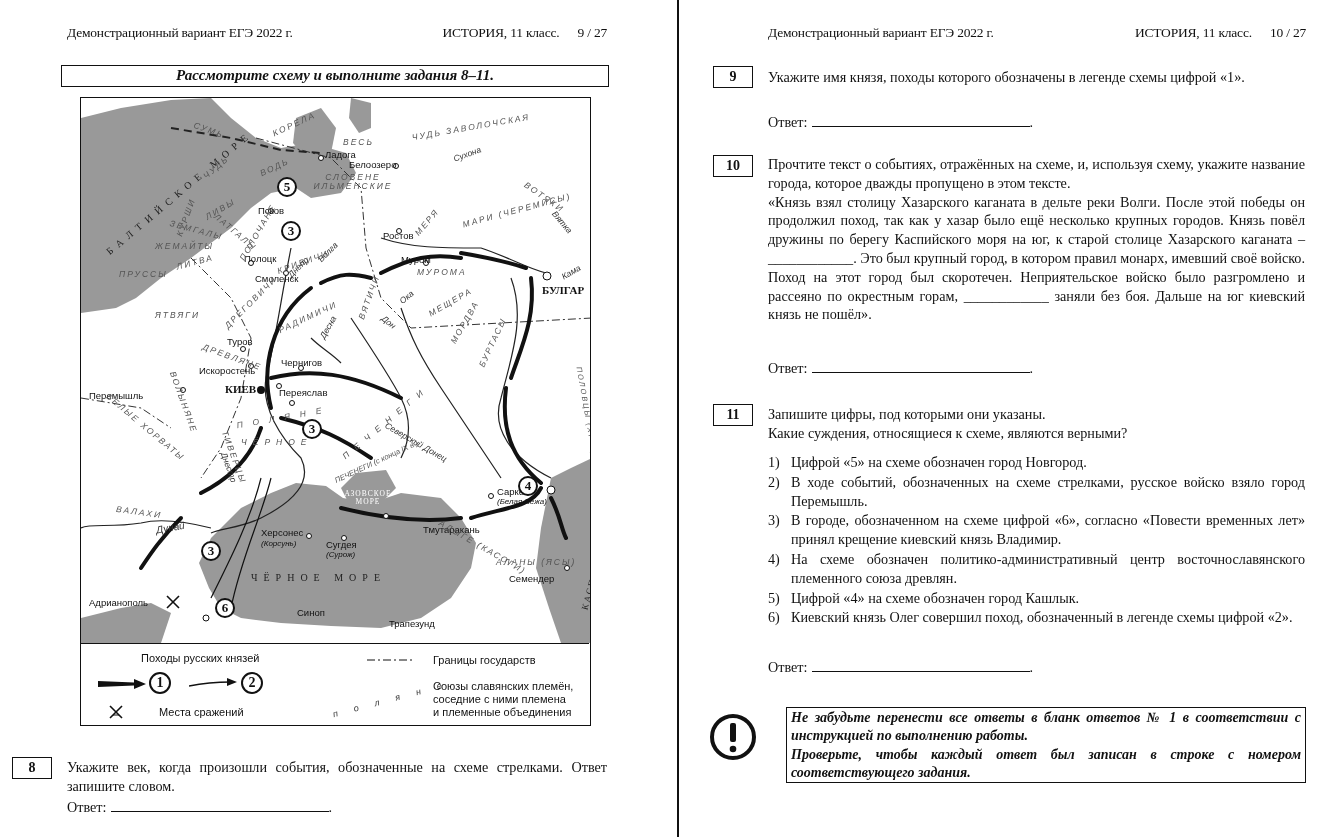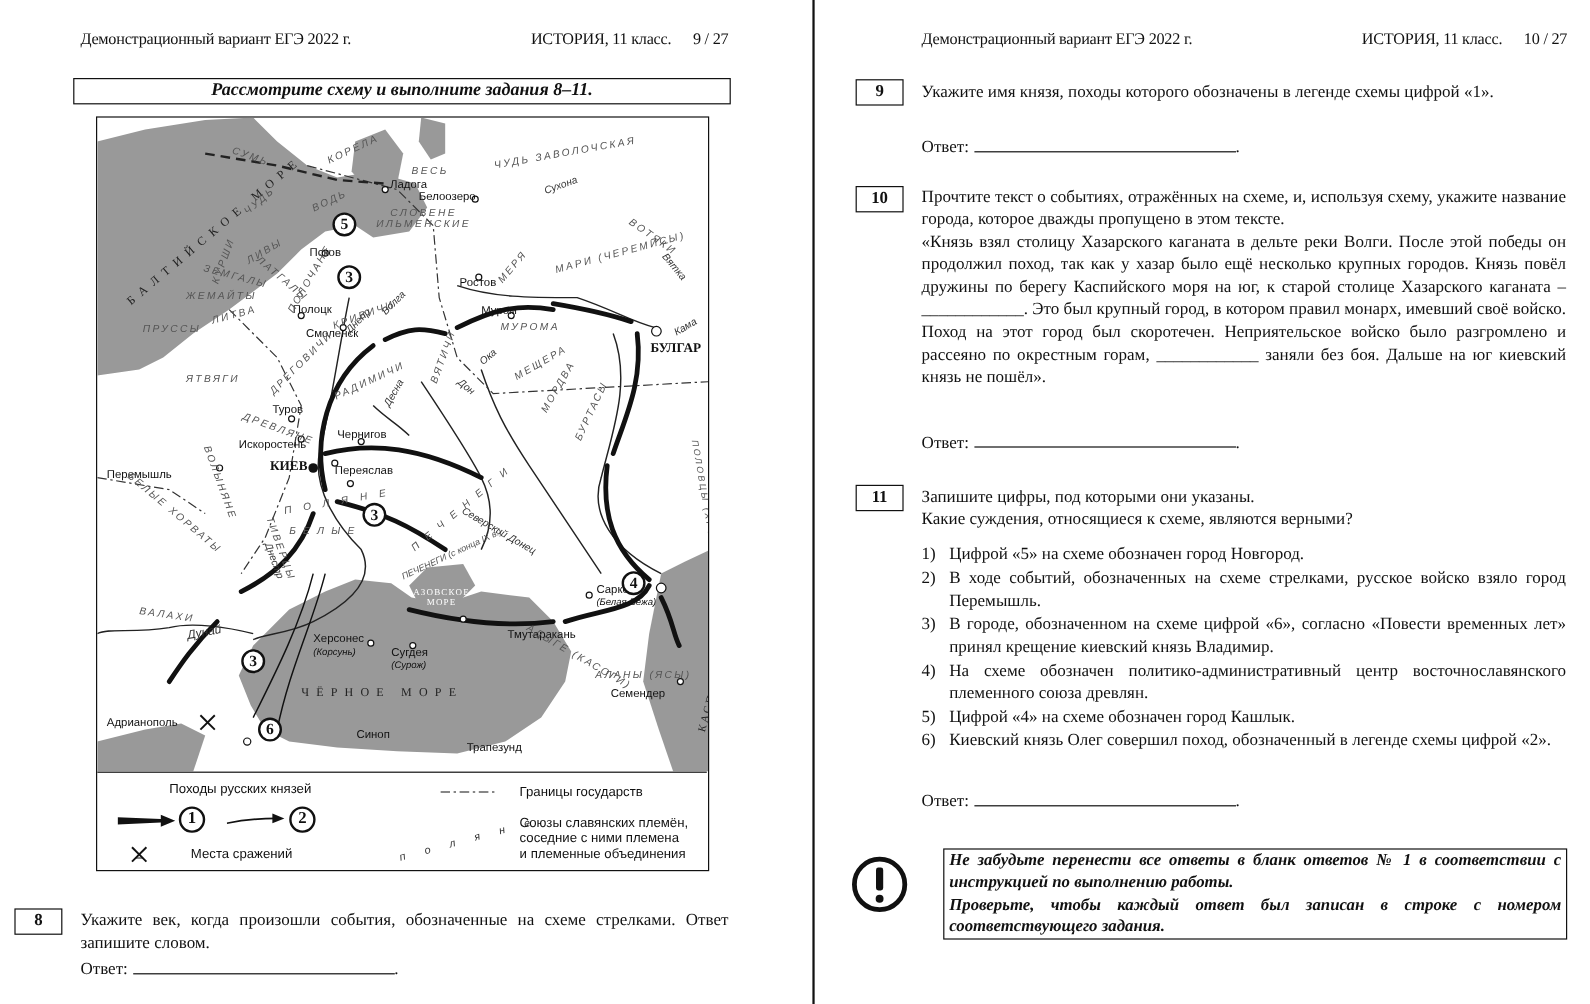--- a/index.html
+++ b/index.html
@@ -211,21 +211,21 @@
     <div class="map-label tribe" style="left:265px;top:195px;transform:rotate(-70deg);">ВЯТИЧИ</div>
     <div class="map-label tribe" style="left:195px;top:215px;transform:rotate(-25deg);">РАДИМИЧИ</div>
     <div class="map-label tribe" style="left:135px;top:200px;transform:rotate(-45deg);">ДРЕГОВИЧИ</div>
     <div class="map-label tribe" style="left:95px;top:160px;transform:rotate(-15deg);">ЛИТВА</div>
     <div class="map-label tribe" style="left:38px;top:172px;">ПРУССЫ</div>
     <div class="map-label tribe" style="left:74px;top:213px;">ЯТВЯГИ</div>
     <div class="map-label tribe" style="left:120px;top:255px;transform:rotate(20deg);">ДРЕВЛЯНЕ</div>
     <div class="map-label tribe" style="left:70px;top:300px;transform:rotate(70deg);">ВОЛЫНЯНЕ</div>
     <div class="map-label tribe" style="left:15px;top:325px;transform:rotate(40deg);">БЕЛЫЕ ХОРВАТЫ</div>
     <div class="map-label tribe" style="left:155px;top:315px;transform:rotate(-10deg);letter-spacing:10px;">ПОЛЯНЕ</div>
-    <div class="map-label tribe" style="left:160px;top:340px;letter-spacing:6px;">БЕЛЫЕ</div>
+    <div class="map-label tribe" style="left:160px;top:340px;letter-spacing:6px;">ЧЁРНОЕ</div>
     <div class="map-label tribe" style="left:125px;top:355px;transform:rotate(70deg);">ТИВЕРЦЫ</div>
     <div class="map-label tribe" style="left:250px;top:320px;transform:rotate(-40deg);letter-spacing:8px;">ПЕЧЕНЕГИ</div>
     <div class="map-label tribe" style="left:250px;top:360px;transform:rotate(-25deg);font-size:7.5px;letter-spacing:0;">ПЕЧЕНЕГИ (с конца IX в.)</div>
     <div class="map-label tribe" style="left:385px;top:240px;transform:rotate(-65deg);">БУРТАСЫ</div>
     <div class="map-label tribe" style="left:460px;top:310px;transform:rotate(80deg);font-size:7.5px;">ПОЛОВЦЫ (XI в.)</div>
     <div class="map-label tribe" style="left:35px;top:410px;transform:rotate(8deg);">ВАЛАХИ</div>
     <div class="map-label tribe" style="left:352px;top:445px;transform:rotate(30deg);">АДЫГЕ (КАСОГИ)</div>
     <div class="map-label tribe" style="left:415px;top:460px;">АЛАНЫ (ЯСЫ)</div>
 
     <div class="map-label river" style="left:235px;top:150px;transform:rotate(-45deg);">Волга</div>

